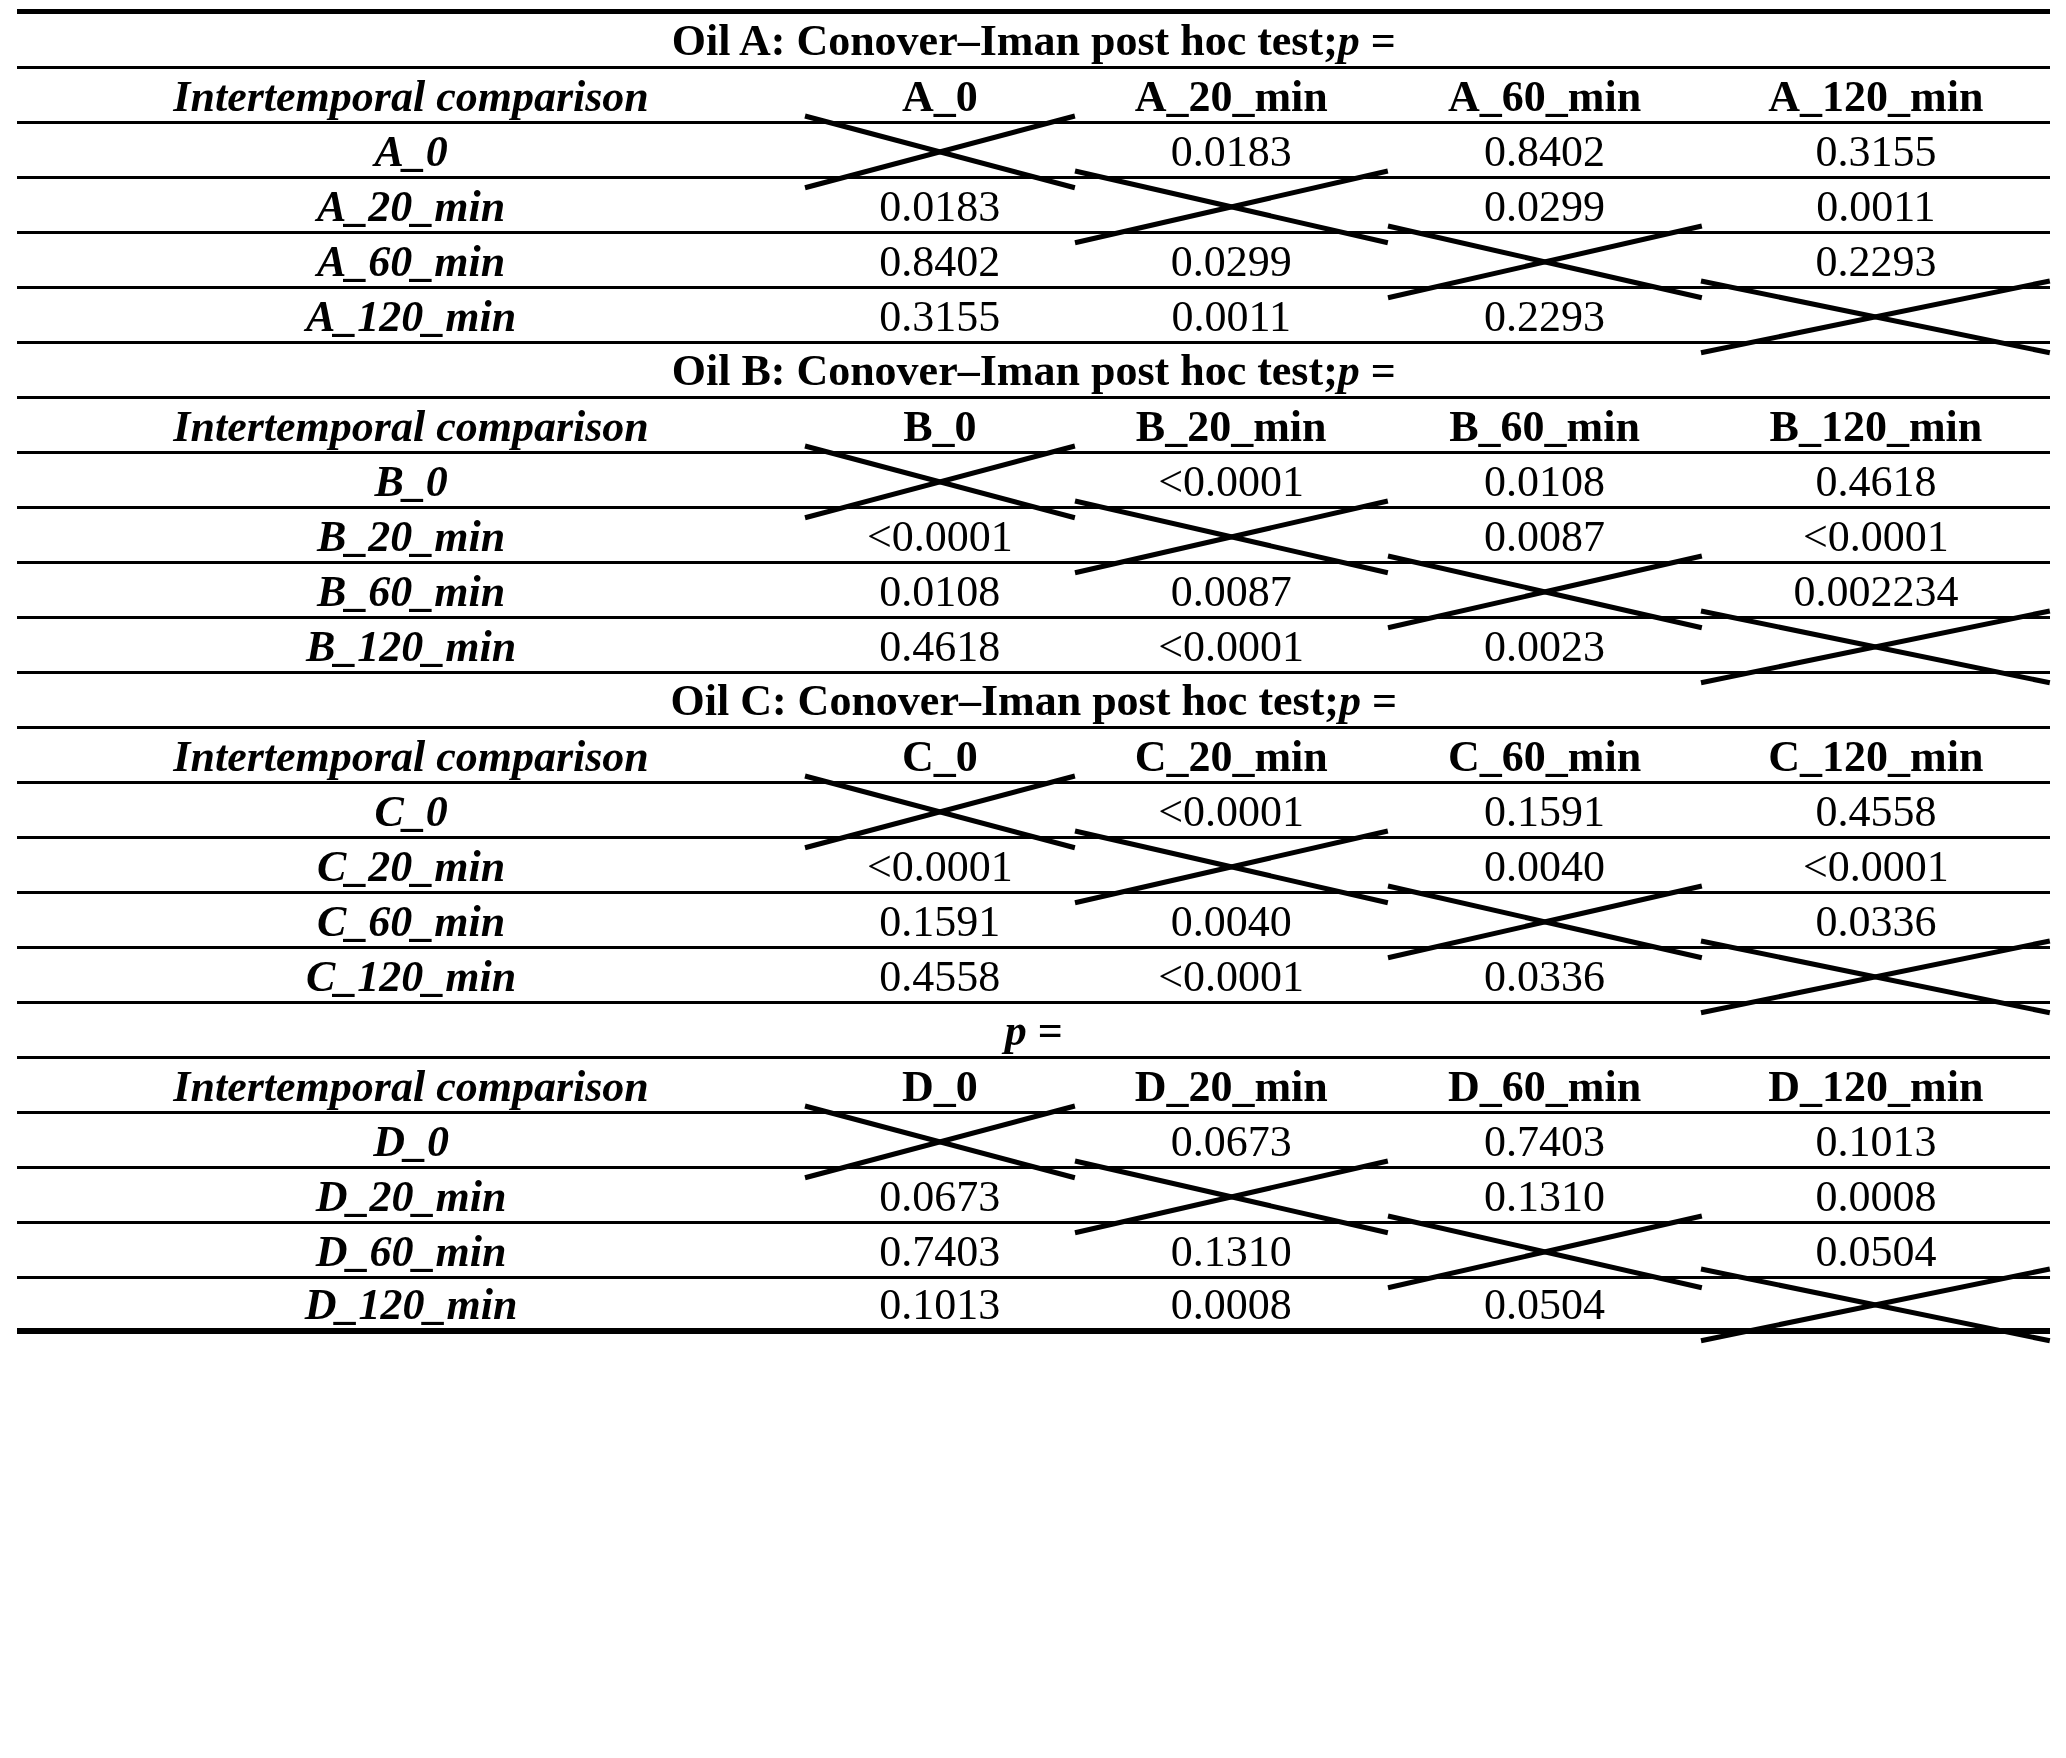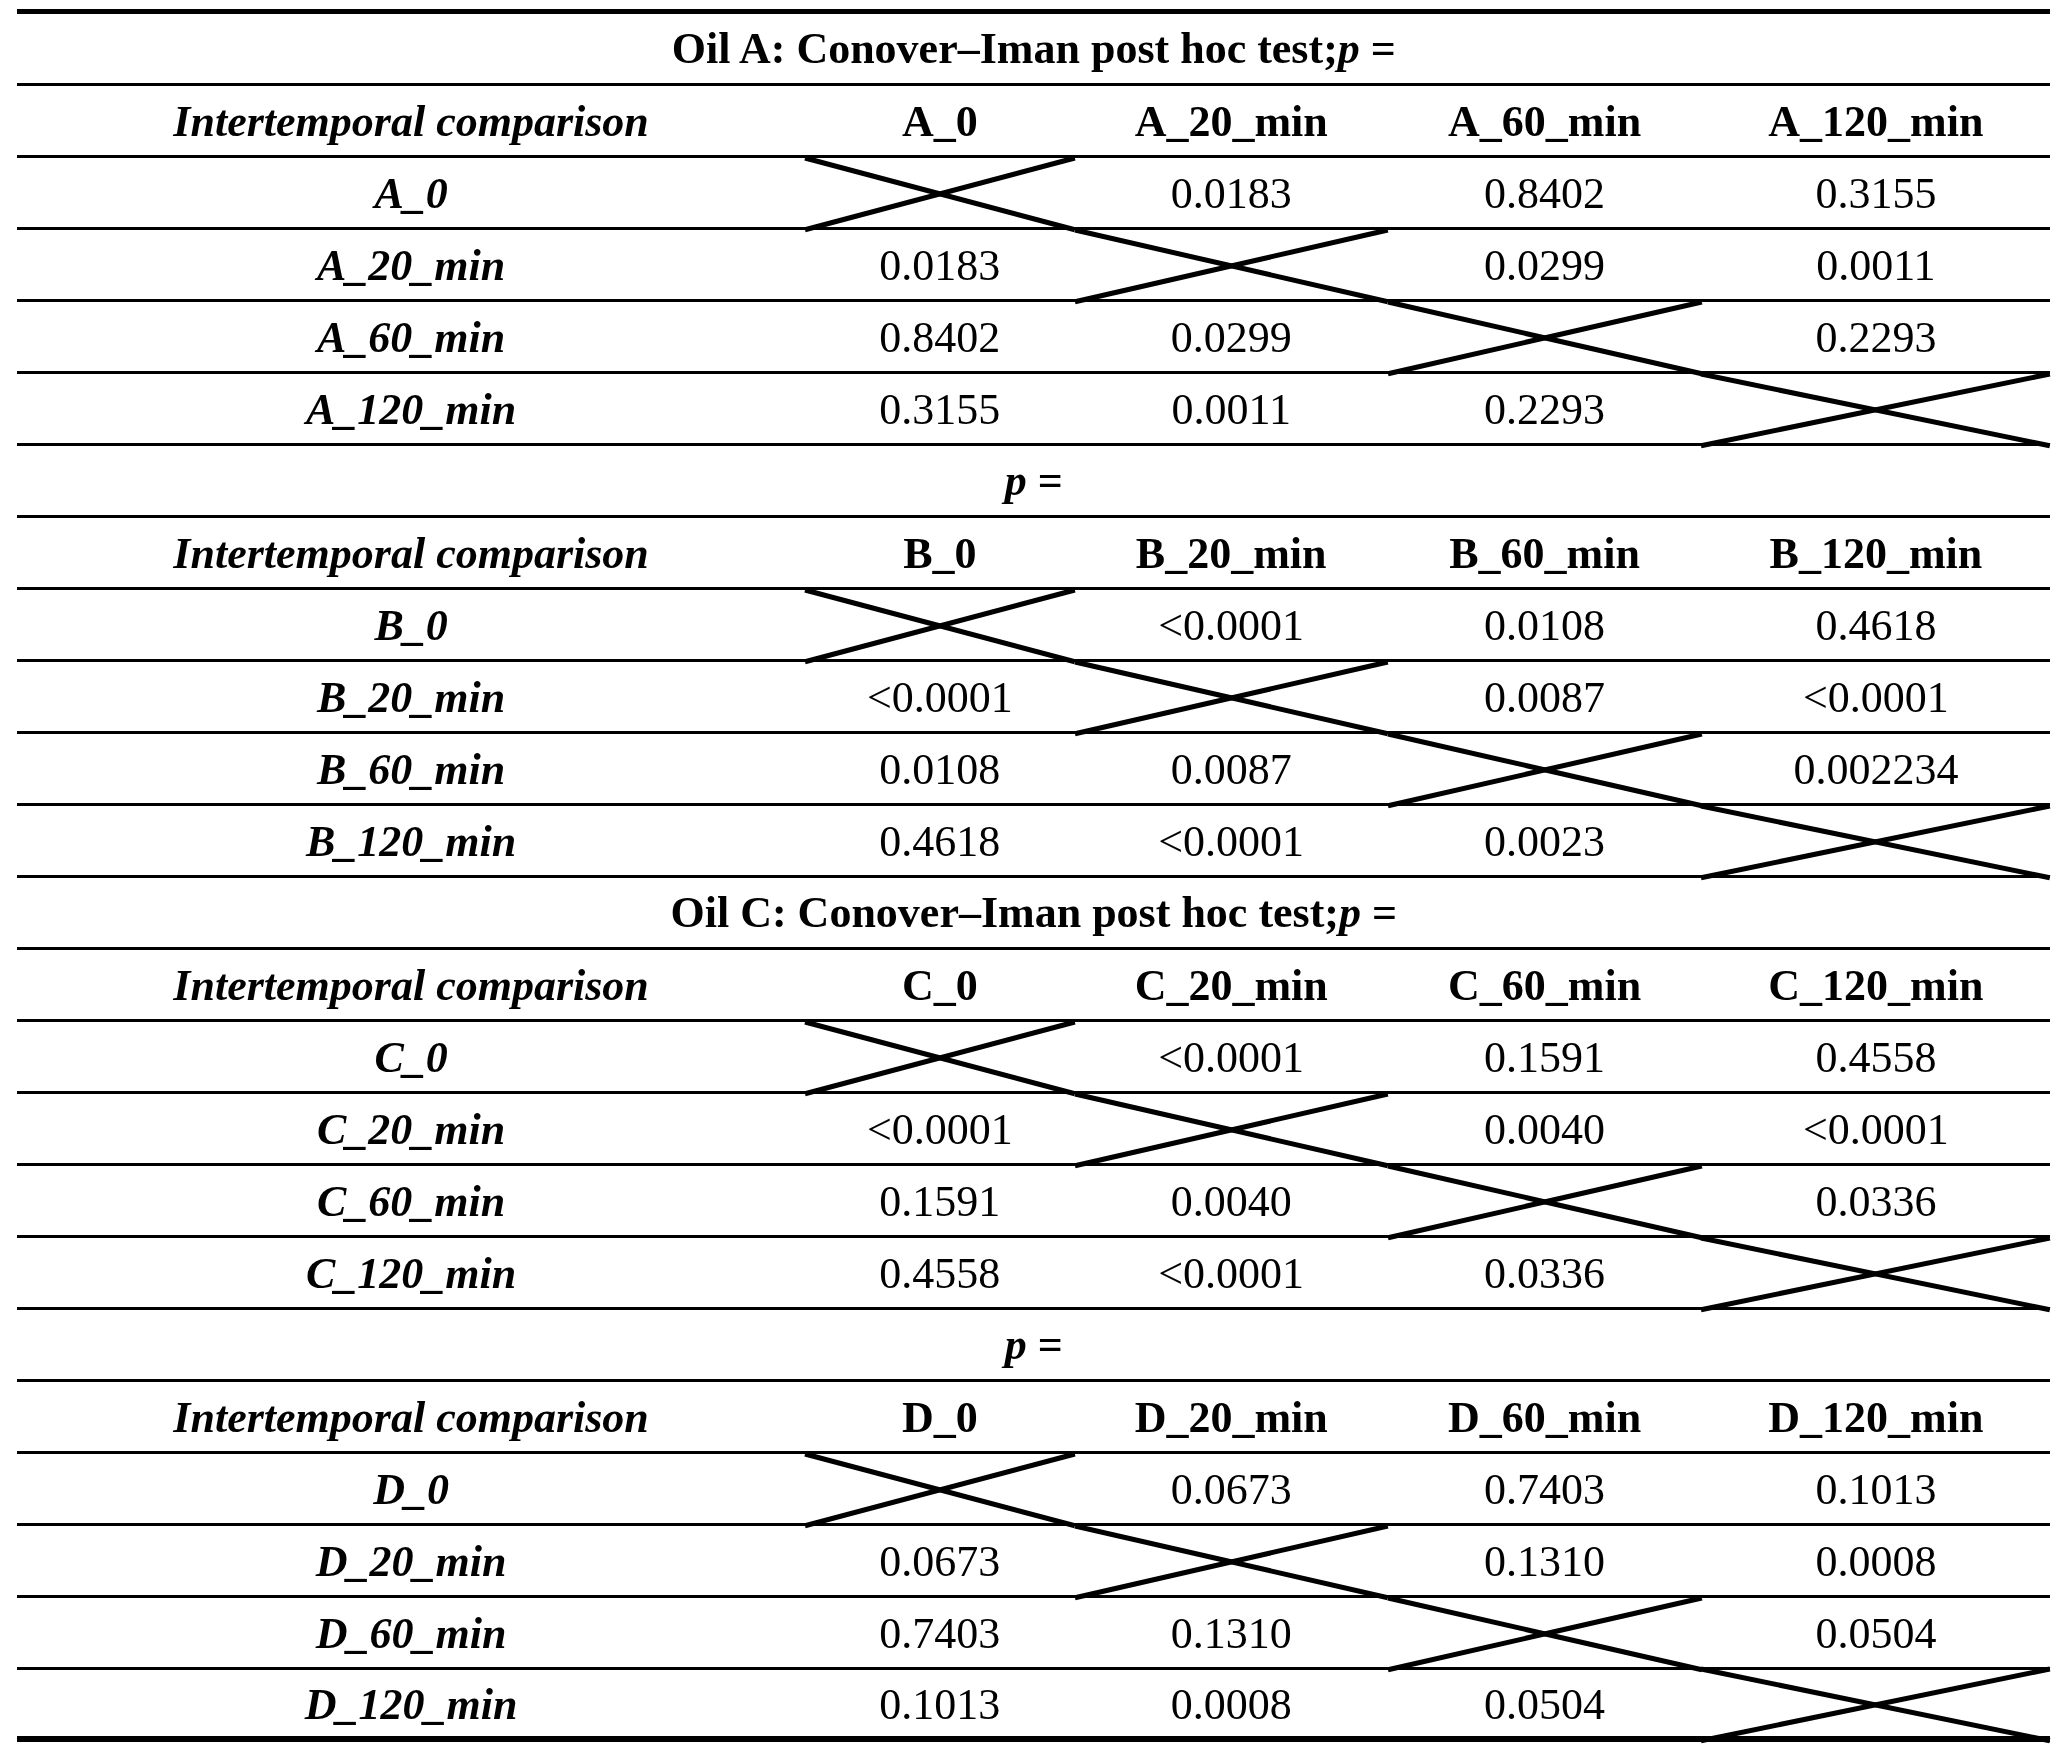--- a/index.html
+++ b/index.html
@@ -1,20 +1,20 @@
 <!DOCTYPE html>
 <html style="font-size:10px"><head>
 <meta charset="utf-8">
 <style>
   html, body { margin: 0; padding: 0; background: #ffffff; }
   body { width: 2066px; height: 1759px; position: relative; overflow: hidden;
          font-family: "Liberation Serif", "DejaVu Serif", serif; color: #000; }
   #table-wrap { position: absolute; left: 17.3px; top: 8.7px; width: 2033px; }
   .section { position: relative; width: 2033px; }
-  .row { position: relative; height: 72px; display: flex; align-items: center; border-bottom: 3.1px solid #000; box-sizing: border-box; }
+  .row { position: relative; height: 55px; display: flex; align-items: center; border-bottom: 3.1px solid #000; box-sizing: border-box; }
   .title-row { justify-content: center; font-weight: bold; font-size: 44px; }
   .title-row .pi { font-style: italic; }
   .cell { text-align: center; font-size: 44px; line-height: 72px; height: 69px; position: relative; }
   .c0 { width: 788px; font-style: italic; }
   .c1 { width: 270px; }
   .c2 { width: 313px; }
   .c3 { width: 314px; }
   .c4 { width: 349px; }
   .bold { font-weight: bold; }
   .top-rule { position: absolute; left: 17.3px; top: 8.7px; width: 2033px; height: 5.6px; background: #000; }
@@ -87,20 +87,21 @@
           <svg class="diag" viewBox="0 0 100 100" preserveAspectRatio="none">
             <line x1="0" y1="0" x2="100" y2="104" stroke="#000" stroke-width="5" vector-effect="non-scaling-stroke"></line>
             <line x1="0" y1="104" x2="100" y2="0" stroke="#000" stroke-width="5" vector-effect="non-scaling-stroke"></line>
           </svg>
         </div>
     </div>
   </div>
 
   <div class="section">
     <div class="row title-row">
+      <span>Oil B: Conover–Iman post hoc test; </span>
         <span class="pi">p</span>
         <span style="white-space:pre"> =</span>
     </div>
     <div class="row">
       <div class="cell c0 bold">Intertemporal comparison</div>
       <div class="cell c1 bold">B_0</div>
       <div class="cell c2 bold">B_20_min</div>
       <div class="cell c3 bold">B_60_min</div>
       <div class="cell c4 bold">B_120_min</div>
     </div>

